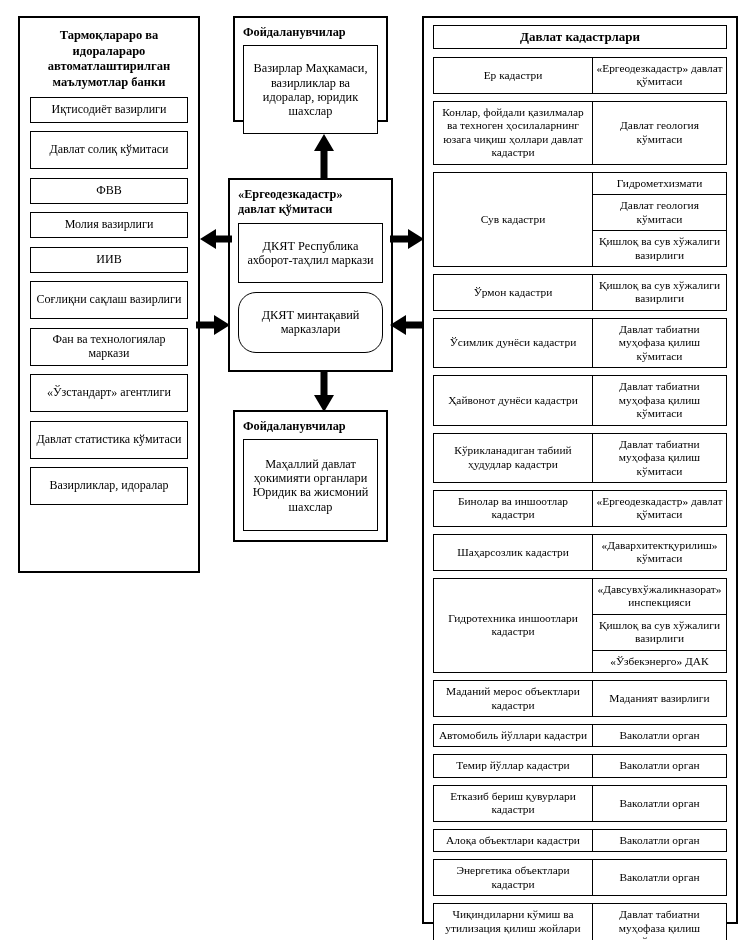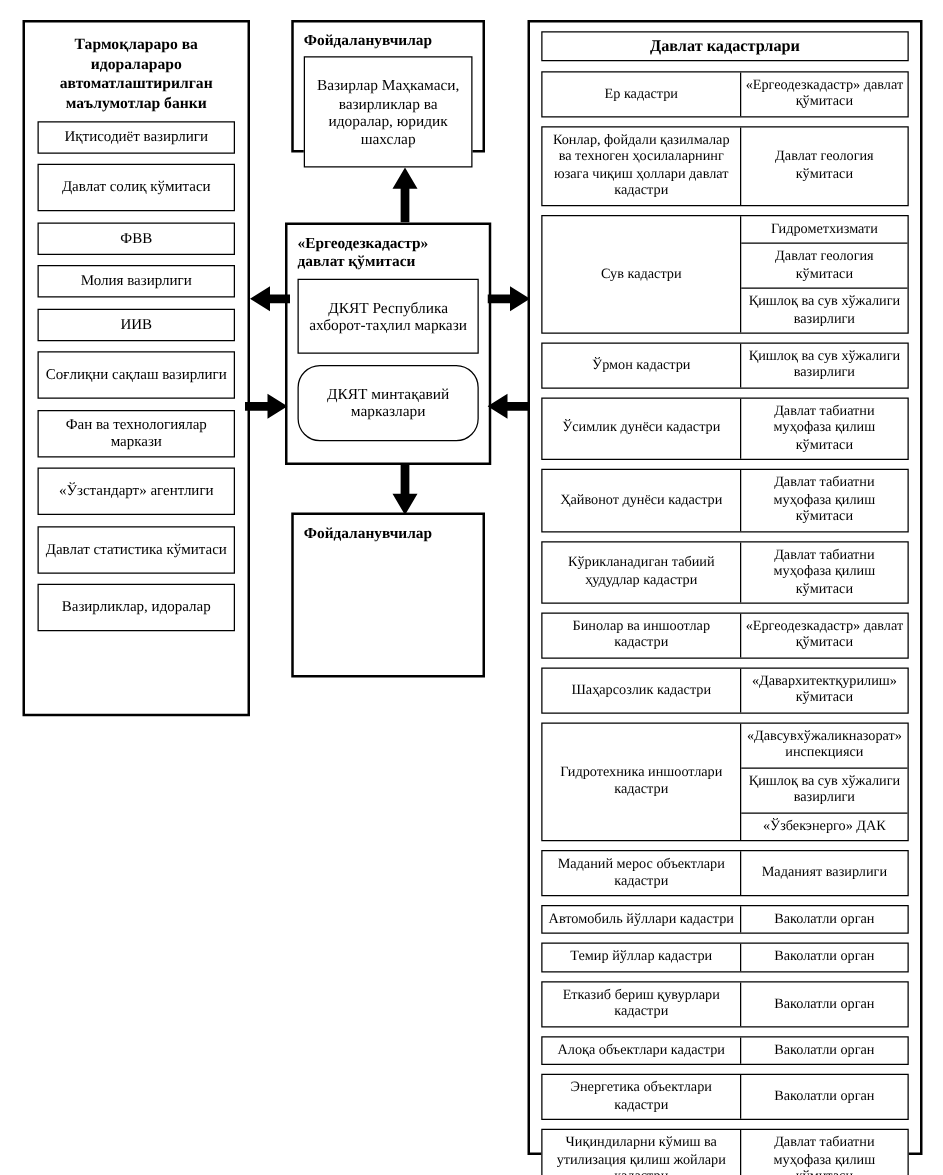--- a/index.html
+++ b/index.html
@@ -102,20 +102,21 @@
   </div>
 
   <div class="outer" id="center-box">
     <div class="mid-title">«Ергеодезкадастр» давлат қўмитаси</div>
     <div class="bx mid-inner">ДКЯТ Республика ахборот-таҳлил маркази</div>
     <div class="bx mid-inner">ДКЯТ минтақавий марказлари</div>
   </div>
 
   <div class="outer" id="users-bottom">
     <div class="mid-title">Фойдаланувчилар</div>
+    <div class="bx mid-inner">Маҳаллий давлат ҳокимияти органлари Юридик ва жисмоний шахслар</div>
   </div>
 
   <div class="outer" id="right-panel">
     <div class="cad-title">Давлат кадастрлари</div>
     <div id="cad-rows">
         <div class="cad-row">
           <div class="cad-name">Ер кадастри</div>
           <div class="cad-orgs">
             <div class="cad-org">«Ергеодезкадастр» давлат қўмитаси</div>
           </div>

